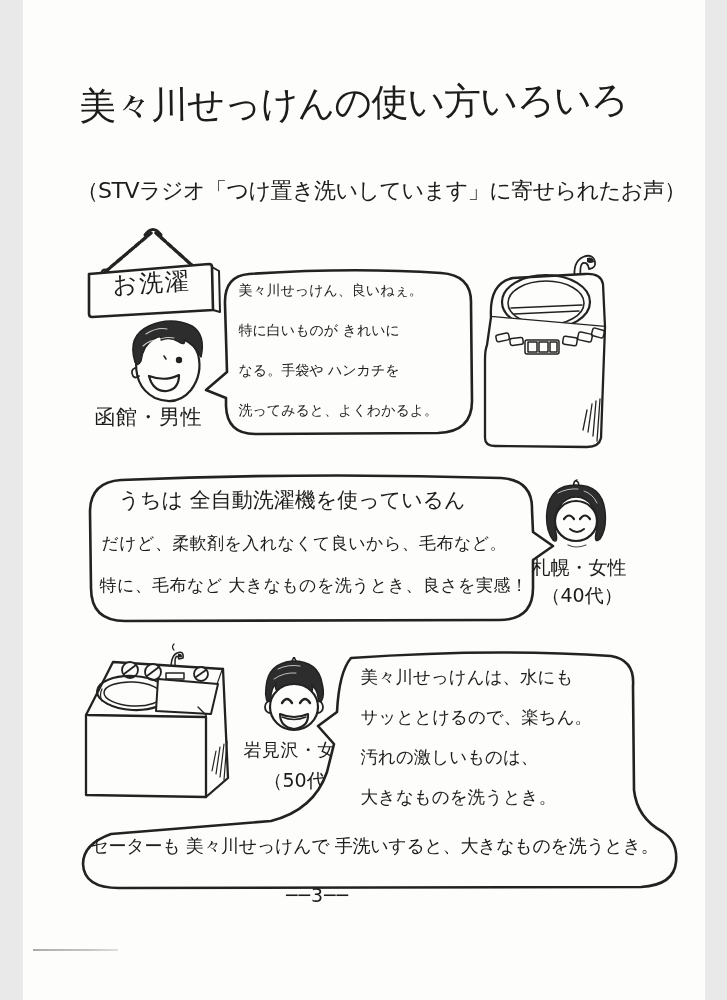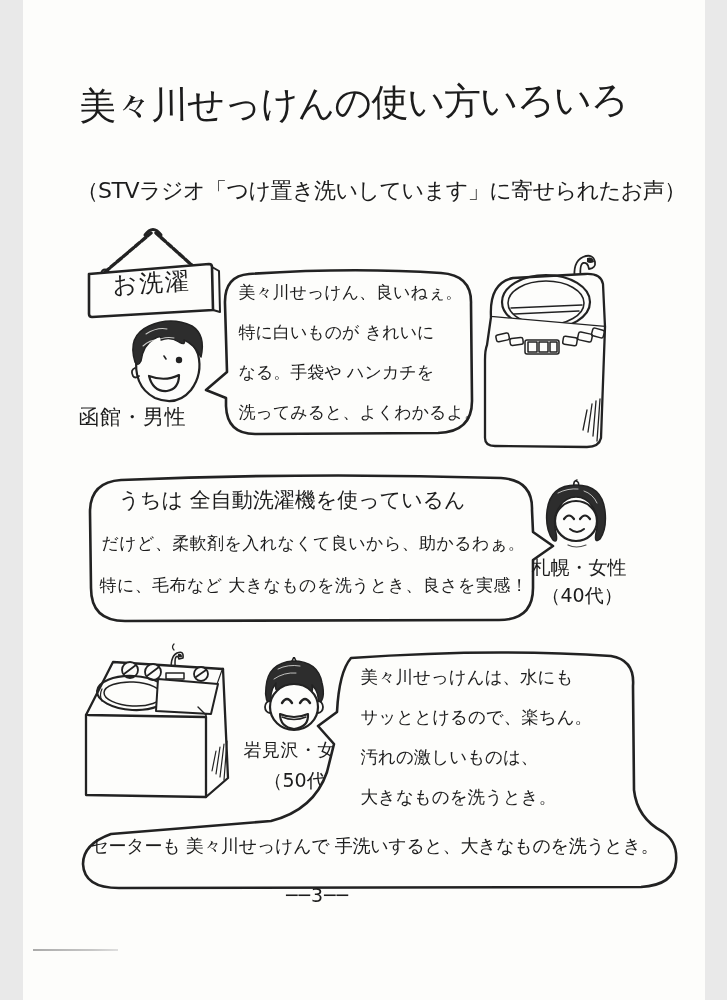--- a/index.html
+++ b/index.html
@@ -13,26 +13,26 @@
   .title{
     left:56px;top:80px;width:600px;font-size:37px;letter-spacing:-1px;
     transform:rotate(-0.7deg);font-weight:400;margin:0;
   }
   .subtitle{left:54px;top:177px;width:630px;font-size:22px;letter-spacing:-0.5px;}
   .sign-label{
     left:70px;top:268px;width:118px;height:42px;font-size:24px;
     text-align:center;transform:rotate(-3deg);letter-spacing:2px;
   }
   .speaker{font-size:21px;letter-spacing:0.5px;}
-  .lbl-hakodate{left:56px;top:404px;}
+  .lbl-hakodate{left:72px;top:404px;}
   .lbl-sapporo{left:509px;top:556px;font-size:19px;}
   .age-sapporo{left:519px;top:584px;font-size:19px;}
   .lbl-iwamizawa{left:221px;top:739px;font-size:18px;}
   .age-iwamizawa{left:241px;top:769px;font-size:19px;}
-  .b1-text{left:216px;top:282px;font-size:17px;}
+  .b1-text{left:216px;top:282px;font-size:14px;}
   .b1-text div{height:40px;}
   .b2-l1{left:96px;top:487px;font-size:21px;}
   .b2-l2{left:79px;top:533px;font-size:17px;letter-spacing:0.4px;}
   .b2-l3{left:77px;top:575px;font-size:17px;letter-spacing:0.4px;}
   .b3-text{left:338px;top:667px;font-size:17.5px;}
   .b3-text div{height:40px;}
   .b4-text{left:68px;top:835px;width:592px;font-size:18px;letter-spacing:-0.3px;}
   .page-number{
     left:225px;top:884px;width:140px;font-size:19px;text-align:center;letter-spacing:1px;
   }
@@ -108,21 +108,21 @@
         <rect x="117" y="79" width="12" height="8" rx="2" transform="rotate(15 123 83)"></rect>
       </g>
       <path d="M 112,160 L 108,180 M 117,154 L 113,182 M 121,151 L 118,186 M 125,149 L 122,191" stroke-width="1.3"></path>
     </g>
   </svg>
 
   <svg class="abs" style="left:58px;top:470px" width="480" height="160" viewBox="0 0 480 160">
     <path d="M 40,10 Q 230,2 420,8 Q 452,10 451,40 L 452,62 L 472,76 L 452,90 L 452,118 Q 452,150 418,150 L 44,151 Q 10,151 10,118 L 9,42 Q 9,12 40,10 Z" fill="#fdfdfb" stroke="#222" stroke-width="2.6" stroke-linejoin="round"></path>
   </svg>
   <div class="abs hand b2-l1">うちは 全自動洗濯機を使っているん</div>
-  <div class="abs hand b2-l2">だけど、柔軟剤を入れなくて良いから、助かるわぁ。</div>
+  <div class="abs hand b2-l2">だけど、柔軟剤を入れなくて良いから、毛布など。</div>
   <div class="abs hand b2-l3">特に、毛布など 大きなものを洗うとき、良さを実感！</div>
 
   <svg class="abs" style="left:513px;top:479px" width="80" height="82" viewBox="0 0 80 82">
     <g fill="none" stroke="#222" stroke-linecap="round" stroke-linejoin="round">
       <path d="M 38,7 Q 37,2 41,1 M 42,8 Q 44,3 40,2" stroke-width="1.6"></path>
       <path d="M 40,6 Q 14,6 11,32 Q 9,50 17,61 Q 22,65 20,54 Q 16,38 24,27 Q 30,18 40,18 Q 50,18 56,27 Q 64,38 60,54 Q 58,65 64,60 Q 71,50 69,32 Q 66,6 40,6 Z" fill="#2d2d2d" stroke-width="1.5"></path>
       <path d="M 22,14 Q 32,9 42,10 M 48,12 Q 57,15 61,24" stroke="#fdfdfb" stroke-width="1" opacity="0.7"></path>
       <ellipse cx="40" cy="42" rx="21" ry="20" fill="#fdfdfb" stroke-width="2.2"></ellipse>
       <path d="M 28,40 Q 33,33 38,40 M 44,40 Q 49,33 54,40" stroke-width="2.2"></path>
       <path d="M 34,50 Q 41,56 48,50" stroke-width="2"></path>

